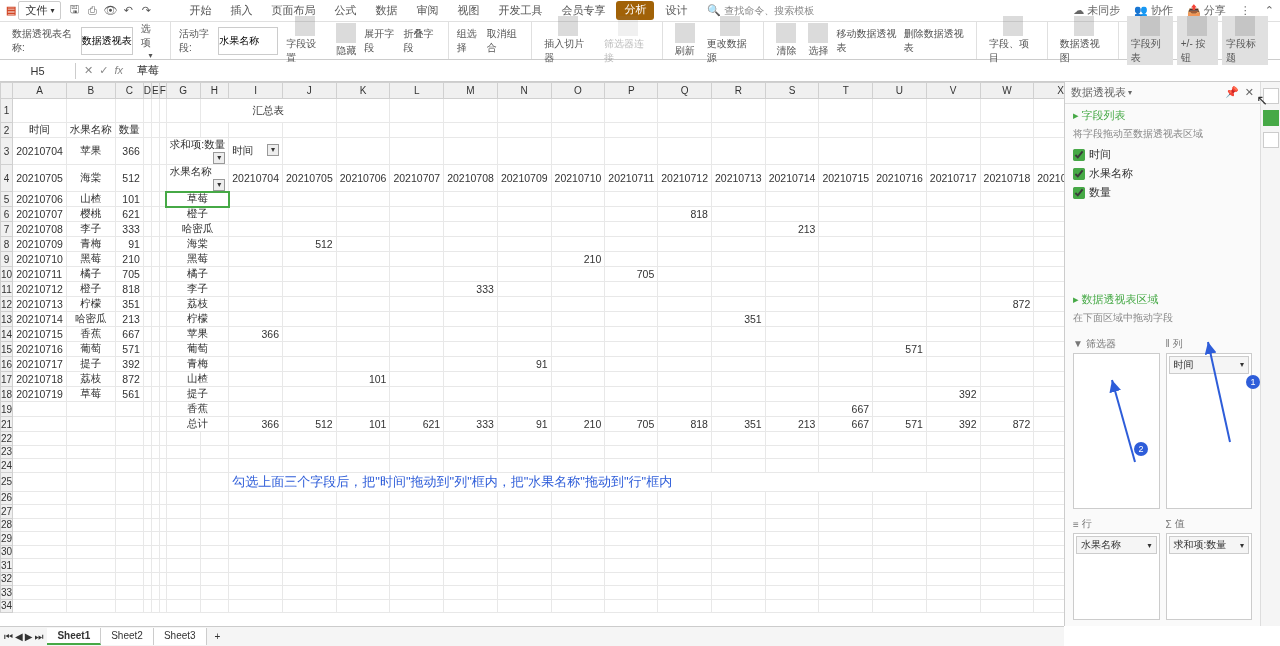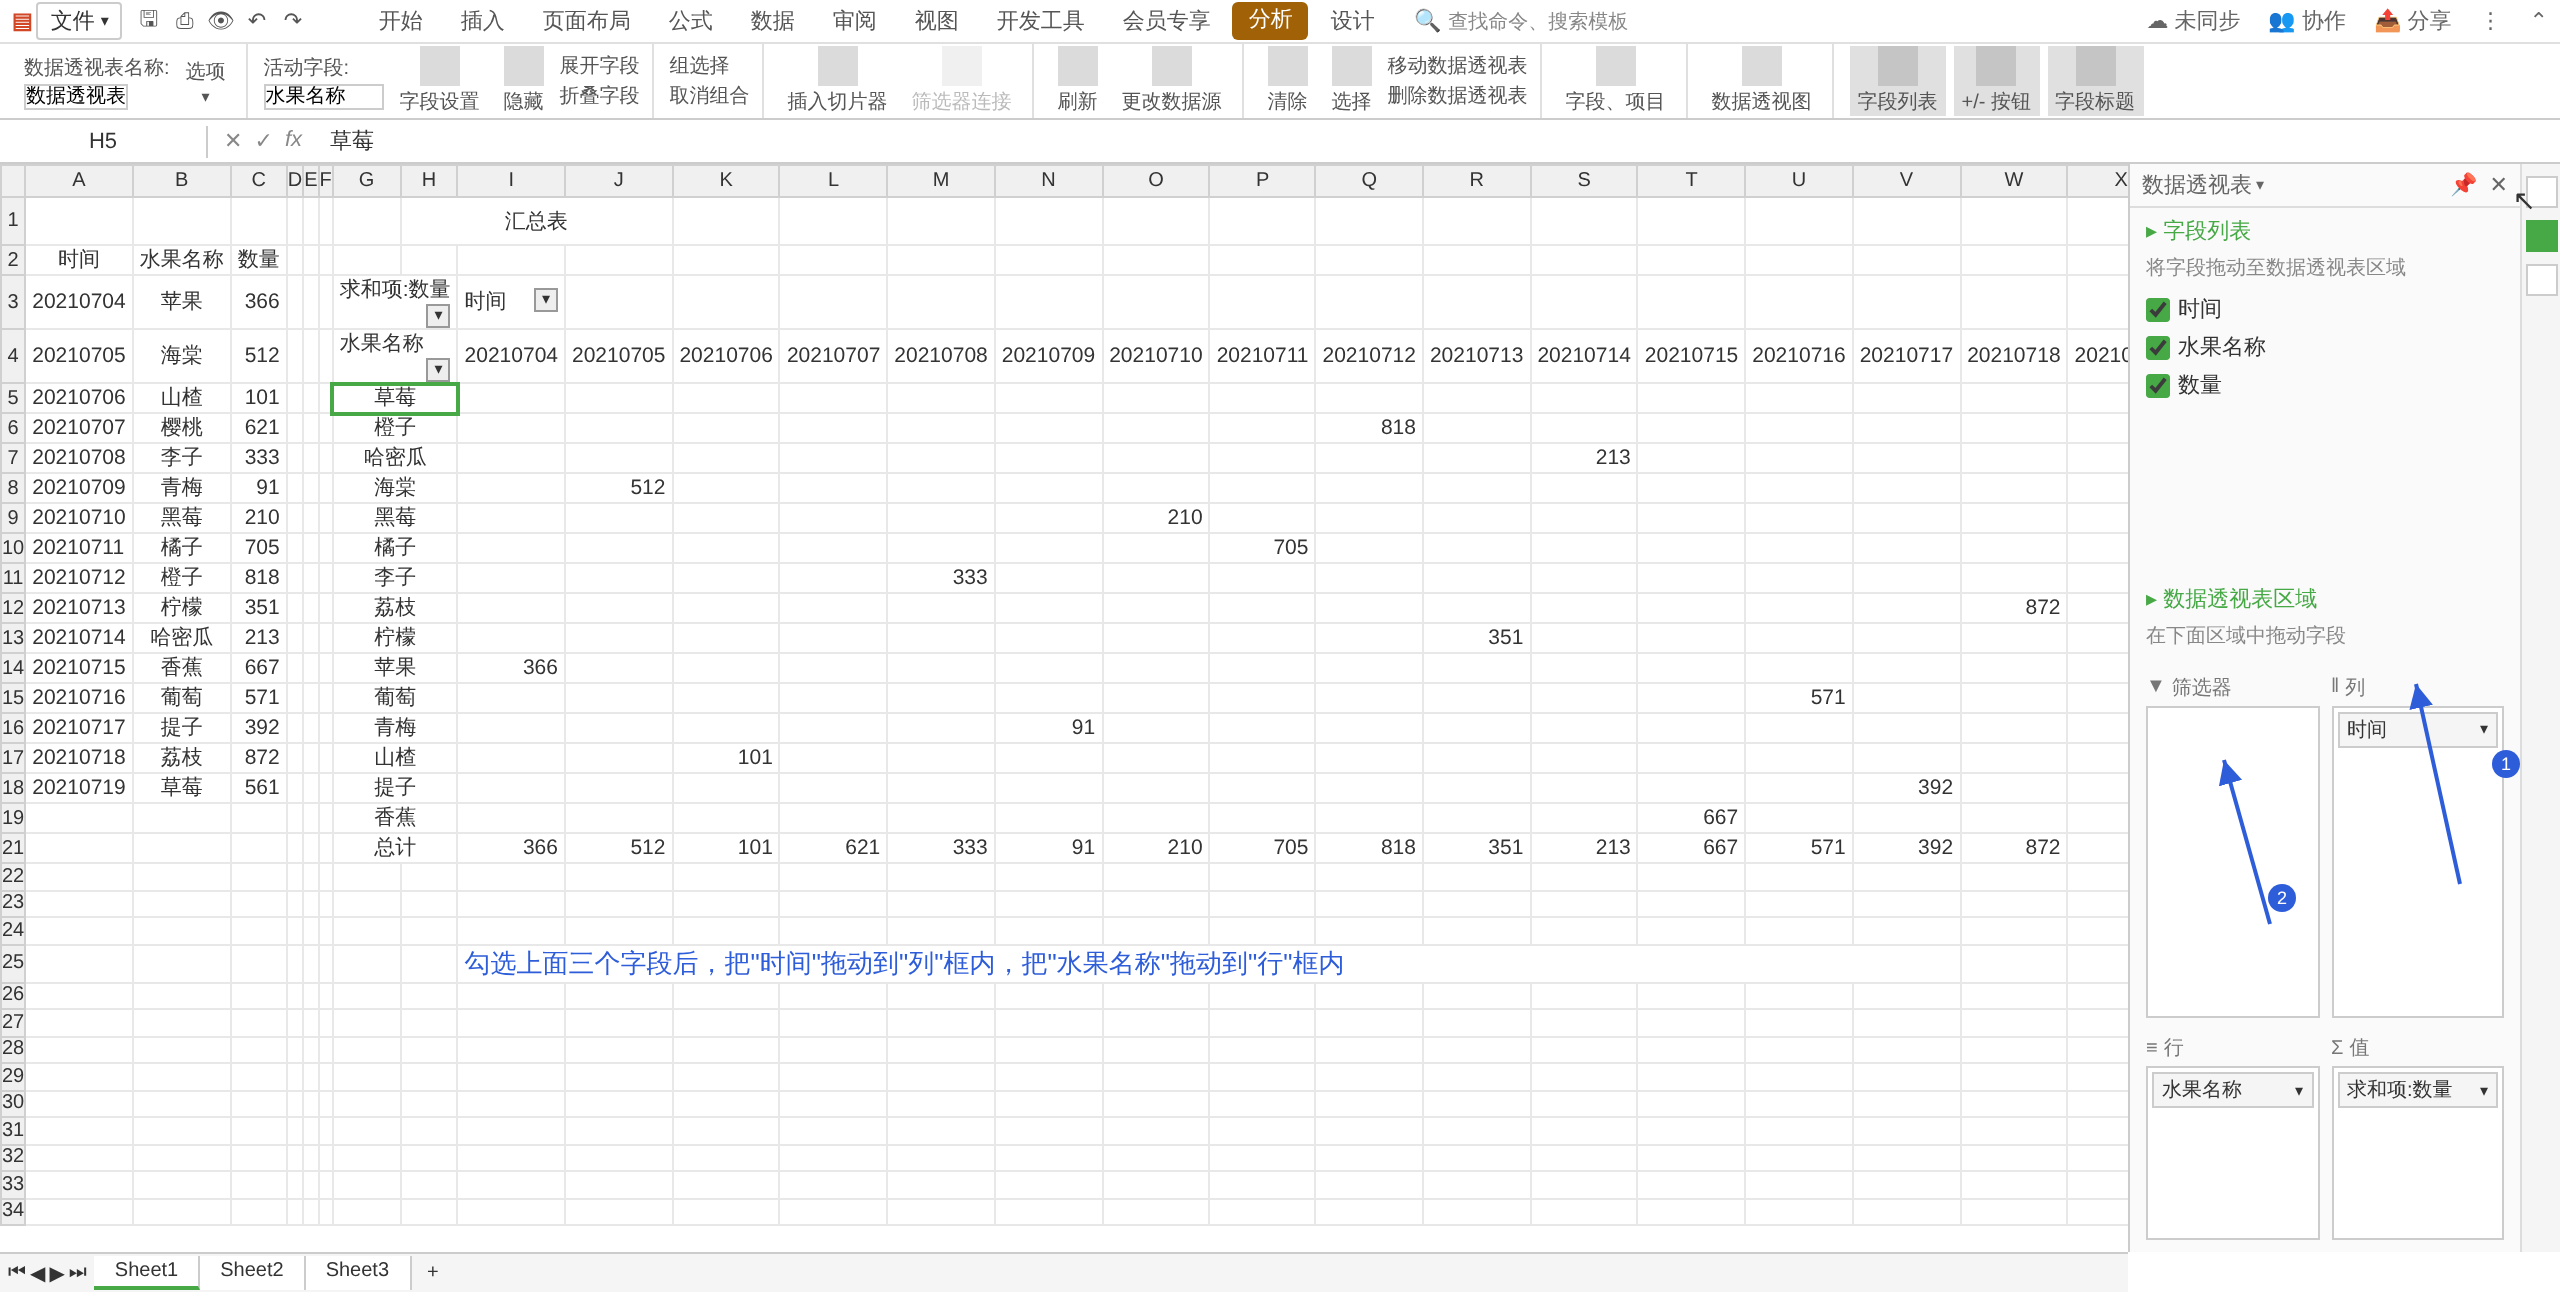--- a/index.html
+++ b/index.html
@@ -9,26 +9,26 @@
 .file-btn { background: #fff; border: 1px solid #ccc; border-radius: 2px; padding: 1px 6px; display: flex; align-items: center; gap: 3px; }
 .qat { display: flex; gap: 4px; margin-left: 6px; }
 .qat-icon { width: 14px; height: 14px; display: flex; align-items: center; justify-content: center; color: #555; }
 .tabs { display: flex; gap: 3px; margin-left: 28px; }
 .tab { padding: 2px 8px; cursor: pointer; color: #555; }
 .tab.active { background: #a16207; color: #fff; border-radius: 3px; padding: 1px 8px; }
 .topbar-right { margin-left: auto; display: flex; gap: 14px; color: #666; align-items: center; }
 .search-area { display: flex; align-items: center; gap: 3px; margin-left: 12px; color: #888; }
 .ribbon { height: 38px; border-bottom: 1px solid #ccc; display: flex; align-items: center; padding: 0 6px; gap: 2px; }
 .rib-group { display: flex; align-items: center; gap: 4px; padding: 0 6px; border-right: 1px solid #e0e0e0; height: 100%; }
-.rib-col { display: flex; flex-direction: column; gap: 1px; font-size: 10px; color: #555; }
+.rib-col { display: flex; flex-direction: row; gap: 1px; font-size: 10px; color: #555; }
 .rib-big { display: flex; flex-direction: column; align-items: center; gap: 1px; font-size: 10px; color: #555; padding: 0 4px; }
 .rib-big.active { background: #e0e0e0; }
 .rib-icon-big { width: 20px; height: 20px; background: #888; opacity: 0.3; }
 .formula-bar { height: 22px; display: flex; align-items: center; border-bottom: 1px solid #ccc; }
-.name-box { width: 104px; padding: 2px 6px; border-right: 1px solid #ccc; text-align: center; }
+.name-box { width: 76px; padding: 2px 6px; border-right: 1px solid #ccc; text-align: center; }
 .fx-icons { display: flex; gap: 6px; padding: 0 8px; color: #888; }
 .fx-content { padding: 2px 6px; flex: 1; }
 .main-area { display: flex; height: 544px; position: relative; }
 .sheet-area { flex: 1; overflow: hidden; position: relative; }
 .grid { position: absolute; top: 0; left: 0; }
 .grid table { border-collapse: collapse; }
 .grid th { background: #f0f0f0; border: 1px solid #d0d0d0; font-weight: normal; text-align: center; }
 .col-head { height: 16px; font-size: 10px; }
 .row-head { width: 18px; font-size: 10px; }
 .grid td { border: 1px solid #e8e8e8; height: 13.5px; font-size: 10.5px; padding: 0 3px; white-space: nowrap; }
@@ -55,21 +55,21 @@
 .area-chip { background: #f5f5f5; border: 1px solid #ccc; padding: 1px 4px; font-size: 10px; display: flex; align-items: center; }
 .area-chip .chev { margin-left: auto; font-size: 8px; }
 .arrow-svg { position: absolute; pointer-events: none; }
 .circle-num { position: absolute; width: 14px; height: 14px; border-radius: 50%; background: #2e5dd9; color: #fff; font-size: 9px; display: flex; align-items: center; justify-content: center; }
 .right-tools { width: 20px; background: #f5f5f5; border-left: 1px solid #ddd; display: flex; flex-direction: column; align-items: center; gap: 6px; padding-top: 6px; }
 .right-tool-btn { width: 16px; height: 16px; border: 1px solid #ccc; background: #fff; }
 .right-tool-btn.active { background: #46a946; border-color: #46a946; }
 .sheet-tabs { position: absolute; bottom: 0; left: 0; right: 216px; height: 20px; border-top: 1px solid #ccc; display: flex; align-items: center; background: #f5f5f5; font-size: 10px; }
 .sheet-nav { display: flex; gap: 2px; padding: 0 4px; }
 .sheet-tab { padding: 2px 10px; border-right: 1px solid #ccc; background: #fff; }
-.sheet-tab.active { background: #fff; border-bottom: 2px solid #46a946; }
+.sheet-tab.active { background: #fff; border-bottom: 2px solid #46a946; font-weight: bold; }
 </style>
 </head>
 <body>
 
 <div class="topbar">
   <div class="menu-main">
     <span style="color:#d24726;font-weight:bold;">▤</span>
     <span class="file-btn">
       <span>文件</span>
         <span style="font-size:8px;">▾</span>

